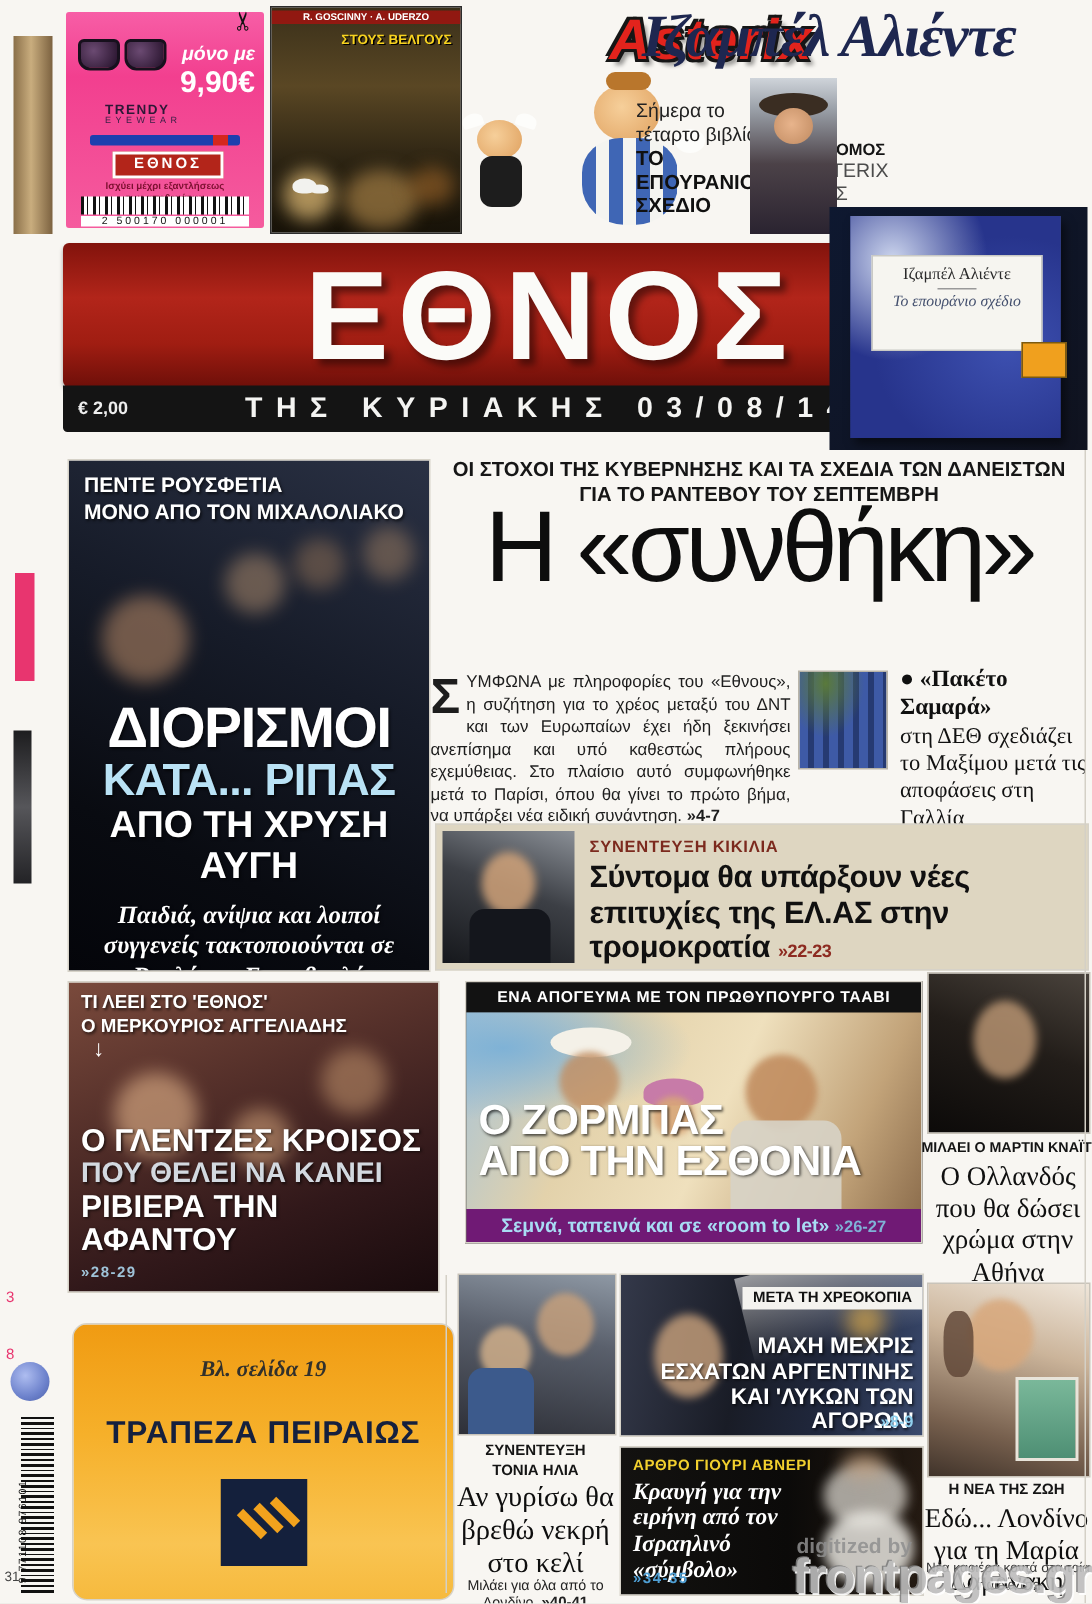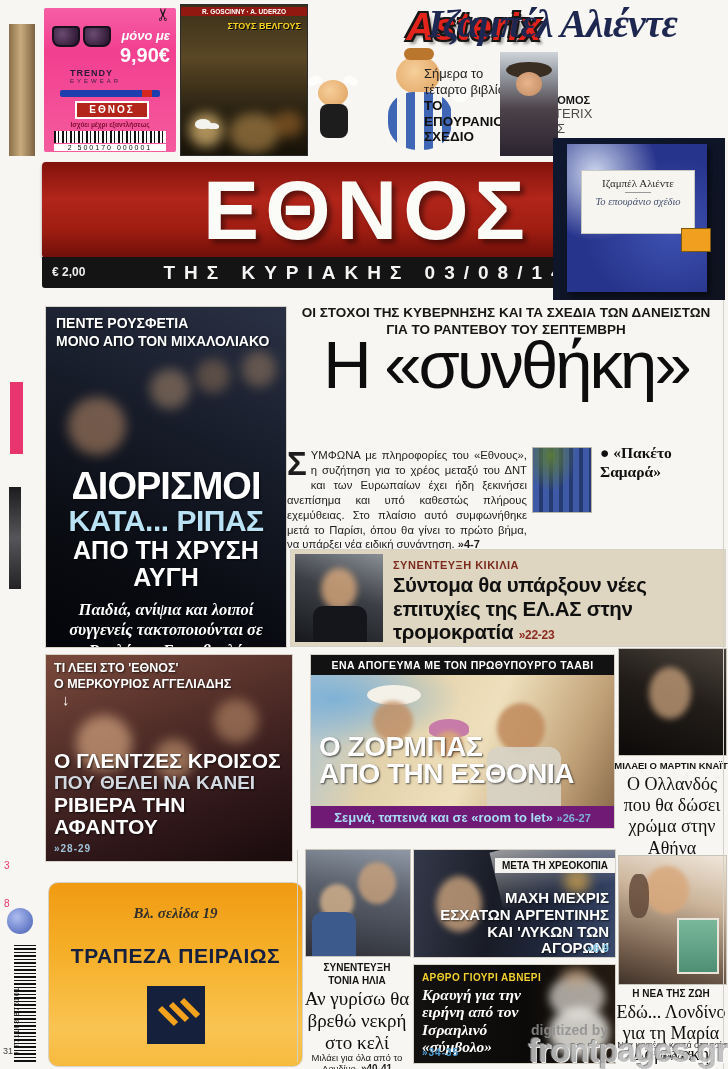--- a/index.html
+++ b/index.html
@@ -152,20 +152,21 @@
 
   <div class="abs" style="left:287px;top:448px;width:240px;height:100px;font-size:11.3px;line-height:1.32;text-align:justify;color:#1d1d1d;">
     <span style="float:left;font-size:33px;font-weight:800;line-height:.85;margin:2px 4px 0 0;">Σ</span><span>ΥΜΦΩΝΑ με πληροφορίες του «Εθνους», η συζήτηση για το χρέος μεταξύ του ΔΝΤ και των Ευρωπαίων έχει ήδη ξεκινήσει ανεπίσημα και υπό καθεστώς πλήρους εχεμύθειας. Στο πλαίσιο αυτό συμφωνήθηκε μετά το Παρίσι, όπου θα γίνει το πρώτο βήμα, να υπάρξει νέα ειδική συνάντηση. </span><span class="pageref" style="font-size:11px;">»4-7</span>
   </div>
 
   <div class="abs photo" style="left:532px;top:447px;width:58px;height:64px;border:1px solid #b9b4a8;
               background:radial-gradient(ellipse at 30% 12%,#5a7a3c 0%,rgba(90,122,60,0) 45%),repeating-linear-gradient(90deg,#3e5aa6 0 6px,#263a72 6px 10px);"></div>
 
   <div class="abs serif" style="left:600px;top:444px;width:126px;line-height:1.22;color:#101010;">
     <div style="font-size:15.5px;font-weight:700;">● «Πακέτο Σαμαρά»</div>
+    <div style="font-size:15px;">στη ΔΕΘ σχεδιάζει το Μαξίμου μετά τις αποφάσεις στη Γαλλία</div>
   </div>
 
   <div class="abs block-border" style="left:290px;top:549px;width:434px;height:96px;background:#ded6c1;">
     <div class="abs photo" style="left:4px;top:4px;width:88px;height:88px;background:linear-gradient(200deg,#8a8f96 0%,#3c3f45 45%,#16181c 100%);">
       <div class="blob" style="left:26px;top:14px;width:36px;height:42px;background:#d9a87c;opacity:.8;filter:blur(3px);"></div>
       <div class="abs" style="left:18px;top:52px;width:54px;height:36px;background:#14161c;border-radius:10px 10px 0 0;"></div>
     </div>
     <div class="abs kick" style="left:102px;top:9px;font-size:11px;color:#7c2a1e;letter-spacing:.5px;">ΣΥΝΕΝΤΕΥΞΗ ΚΙΚΙΛΙΑ</div>
     <div class="abs" style="left:102px;top:23px;width:326px;font-size:20.5px;font-weight:800;line-height:1.15;color:#101010;letter-spacing:-0.3px;">
       <span>Σύντομα θα υπάρξουν νέες επιτυχίες της ΕΛ.ΑΣ στην τρομοκρατία </span><span class="pageref" style="font-size:12px;color:#8d2b21;">»22-23</span>

